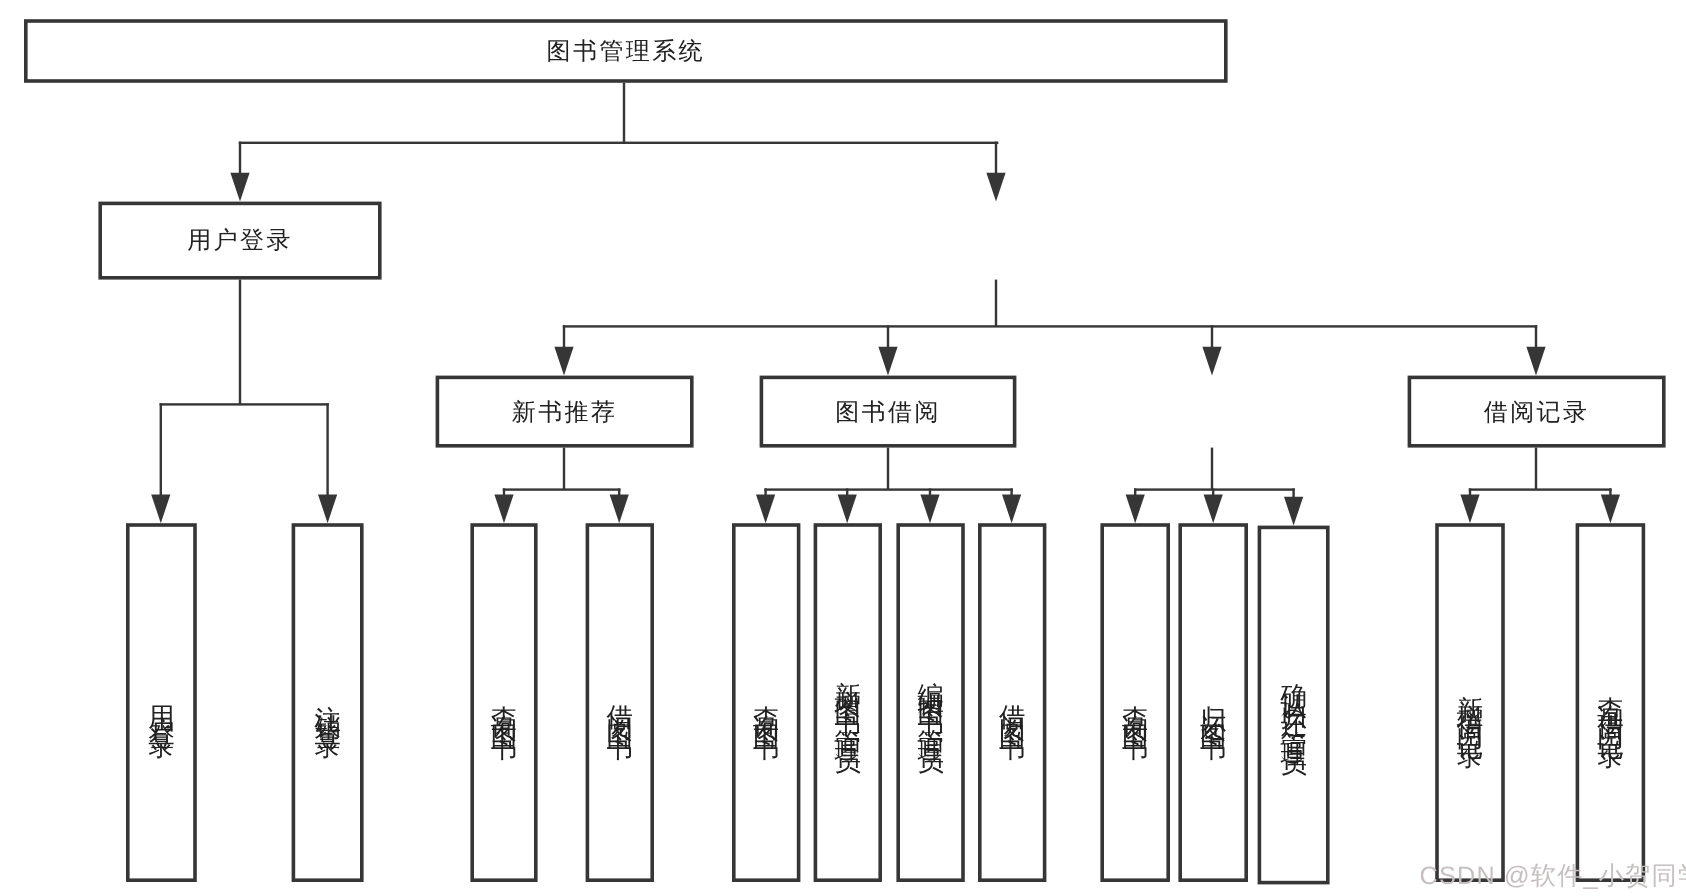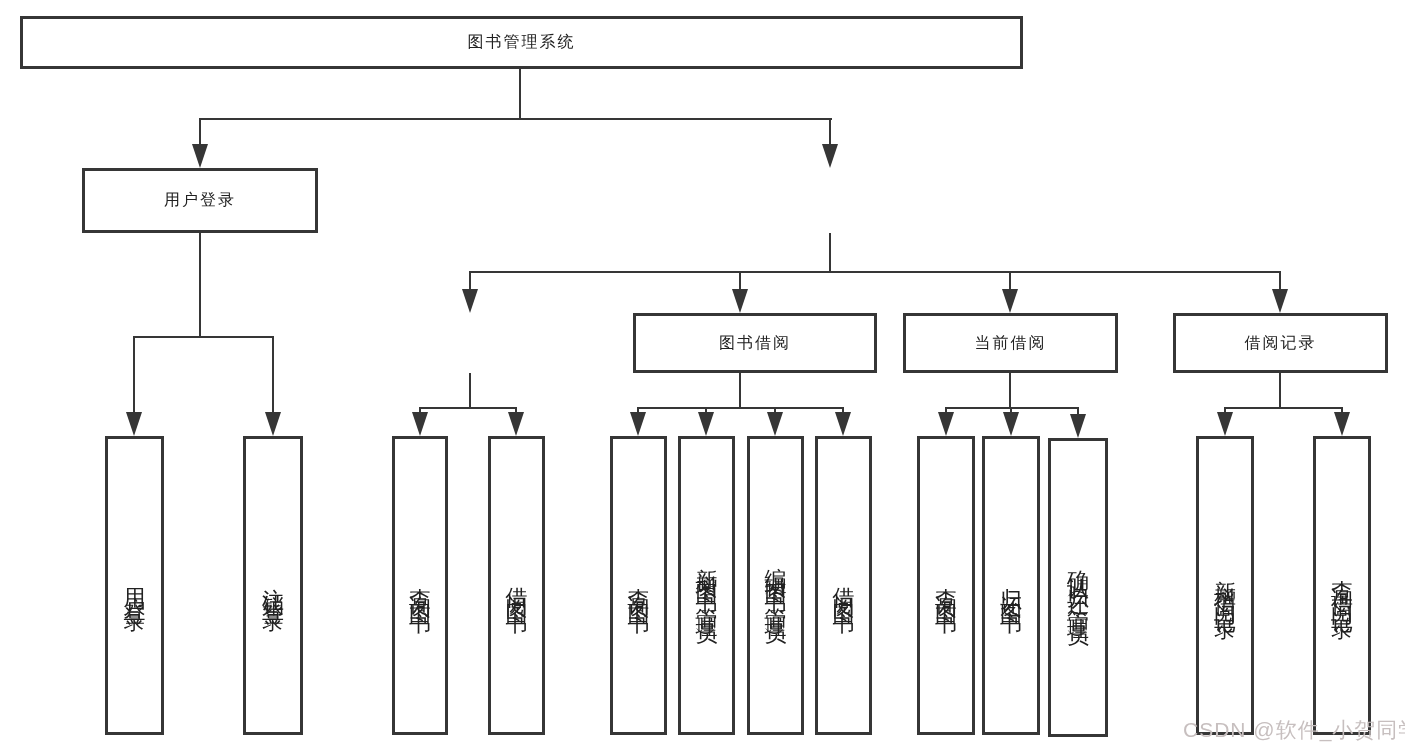--- a/index.html
+++ b/index.html
@@ -5,21 +5,21 @@
   html,body{margin:0;padding:0;background:#ffffff;}
   .canvas{
     position:relative;width:1405px;height:747px;background:#ffffff;
     font-family:"Liberation Sans","DejaVu Sans",sans-serif;overflow:hidden;
   }
   .node{
     position:absolute;box-sizing:border-box;background:#ffffff;
     border:3px solid #363636;display:flex;align-items:center;justify-content:center;
     color:#212121;
   }
-  .node.h-label{font-size:16px;letter-spacing:2px;}
+  .node.h-label{font-size:20px;letter-spacing:2px;}
   .node.leaf{
     font-size:22px;
   }
   .leaf .vtext{
     writing-mode:vertical-rl;text-orientation:mixed;letter-spacing:8px;
     line-height:1;white-space:nowrap;
   }
   .line{position:absolute;background:#363636;}
   .arrowhead{
     position:absolute;width:0;height:0;
@@ -38,28 +38,28 @@
 
   <div class="node h-label" style="left:20px;top:16px;width:1003px;height:53px;">
     <span>图书管理系统</span>
   </div>
 
   <div class="node h-label" style="left:82px;top:168px;width:236px;height:65px;">
     <span>用户登录</span>
   </div>
 
 
+  <div class="node h-label" style="left:363px;top:313px;width:215px;height:60px;">
+    <span>新书推荐</span>
+  </div>
 
-  <div class="node h-label" style="left:633px;top:313px;width:244px;height:60px;">
+  <div class="node h-label" style="left:633px;top:313px;width:214px;height:60px;">
     <span>图书借阅</span>
   </div>
 
-  <div class="node h-label" style="left:903px;top:313px;width:215px;height:60px;">
-    <span>当前借阅</span>
-  </div>
 
   <div class="node h-label" style="left:1173px;top:313px;width:215px;height:60px;">
     <span>借阅记录</span>
   </div>
 
   <div class="node leaf" style="left:105px;top:436px;width:59px;height:299px;">
     <span class="vtext">用户登录</span>
   </div>
 
   <div class="node leaf" style="left:243px;top:436px;width:60px;height:299px;">

